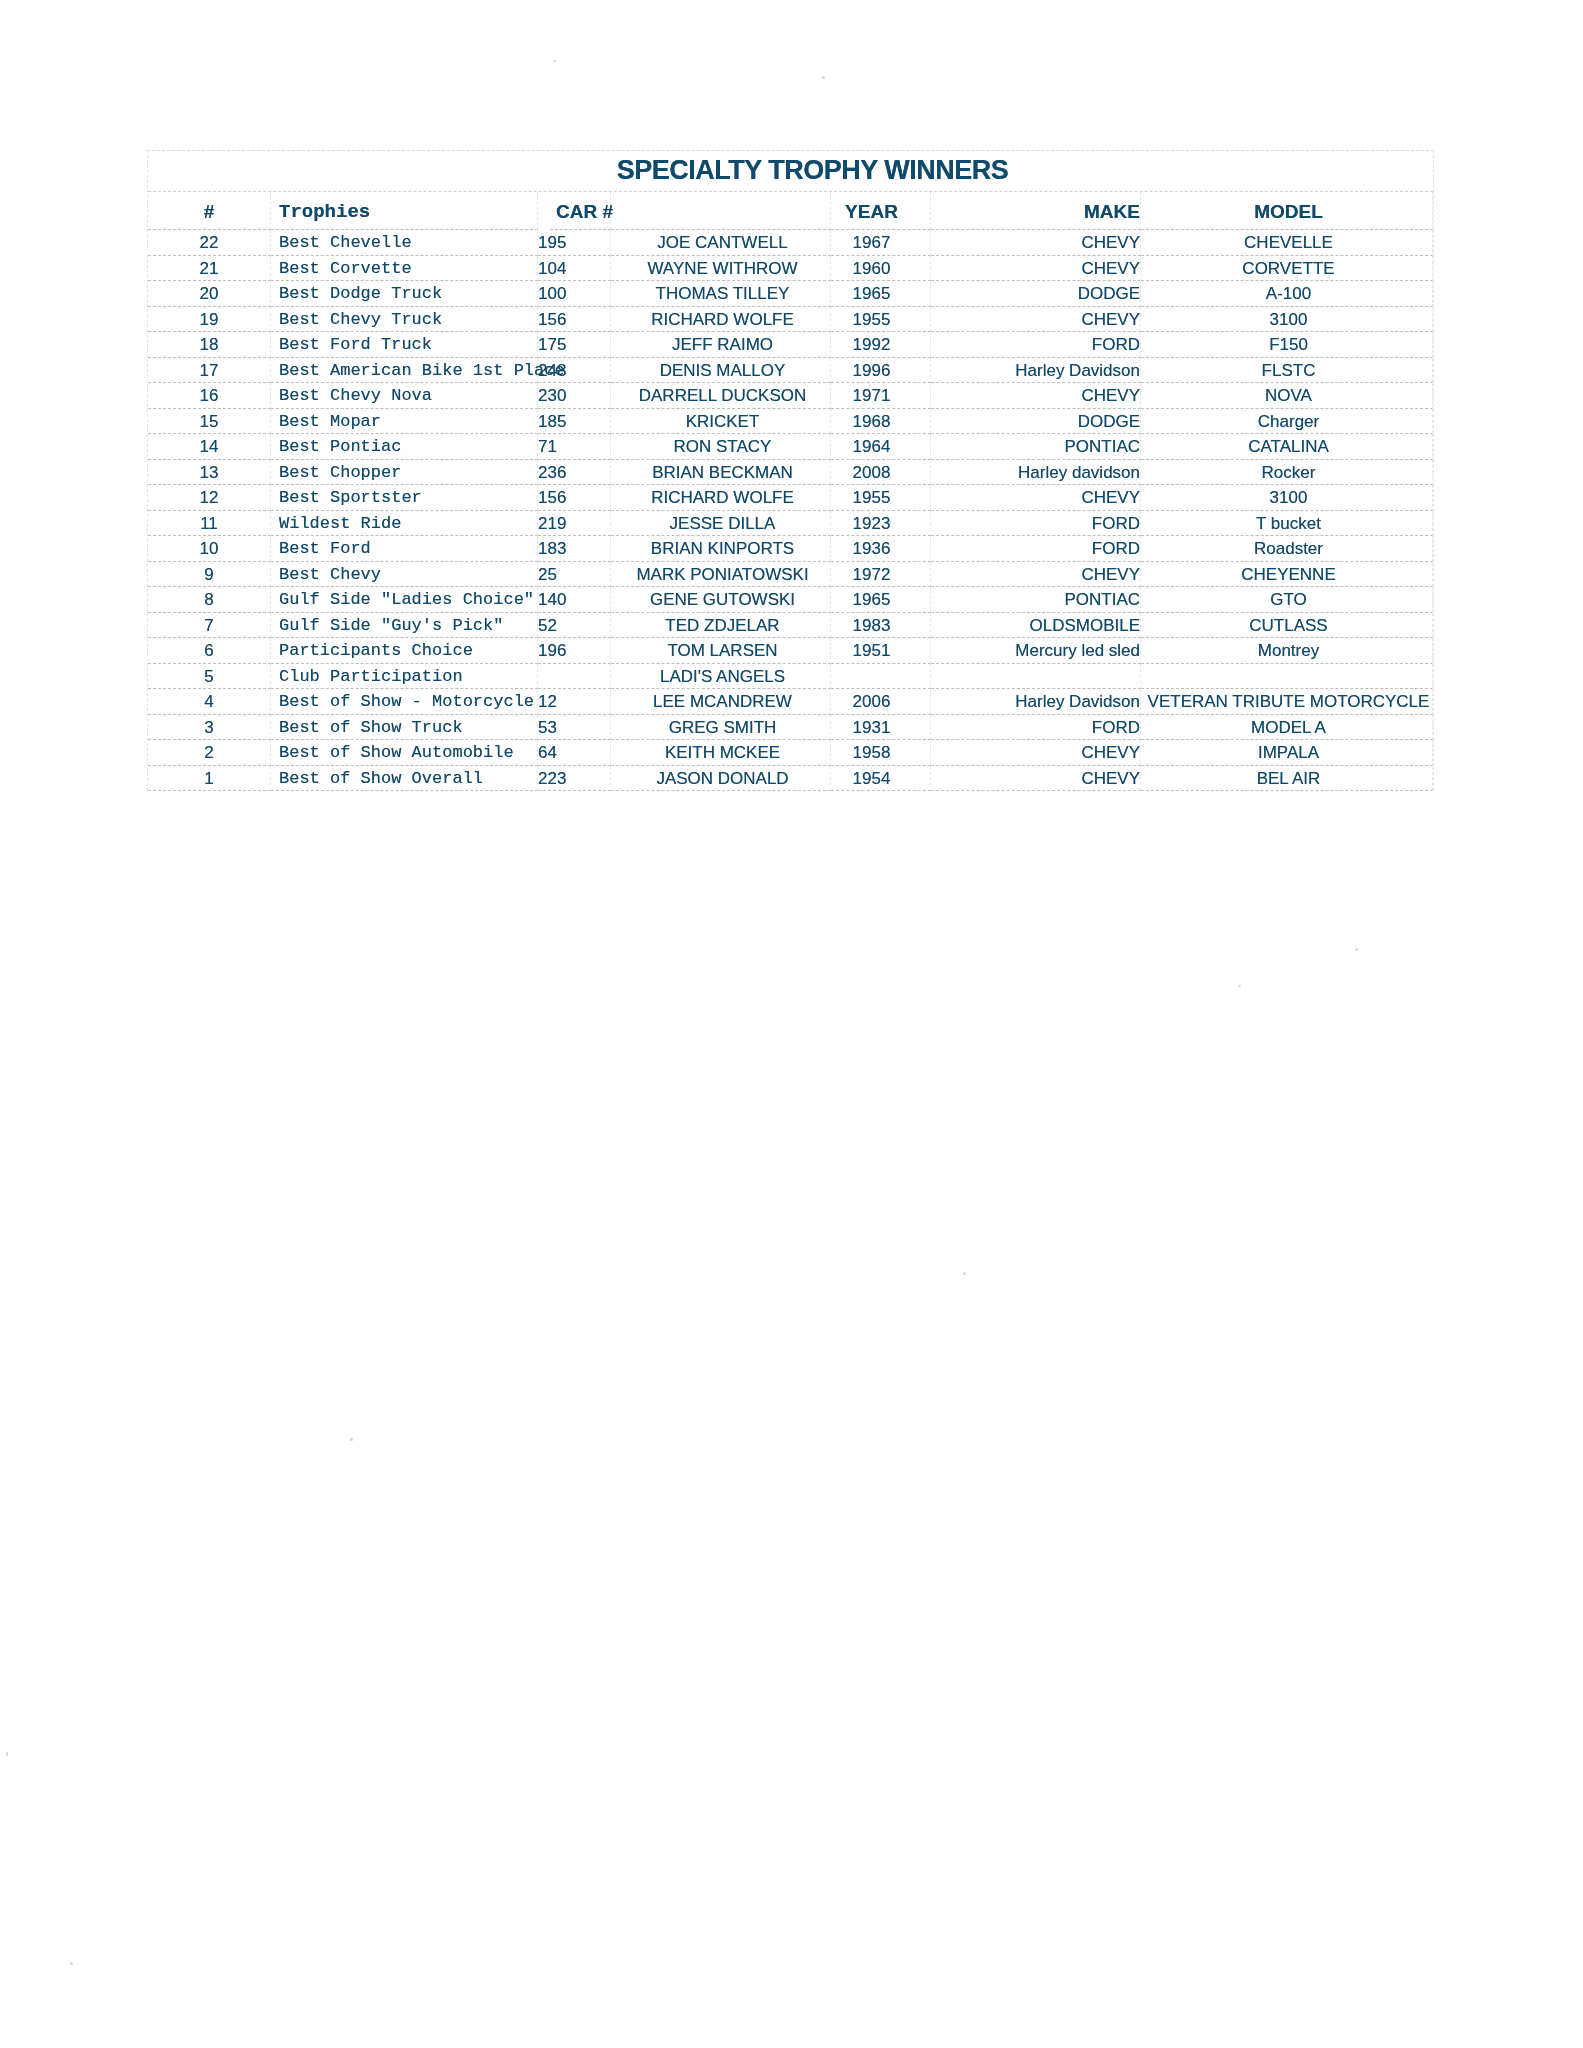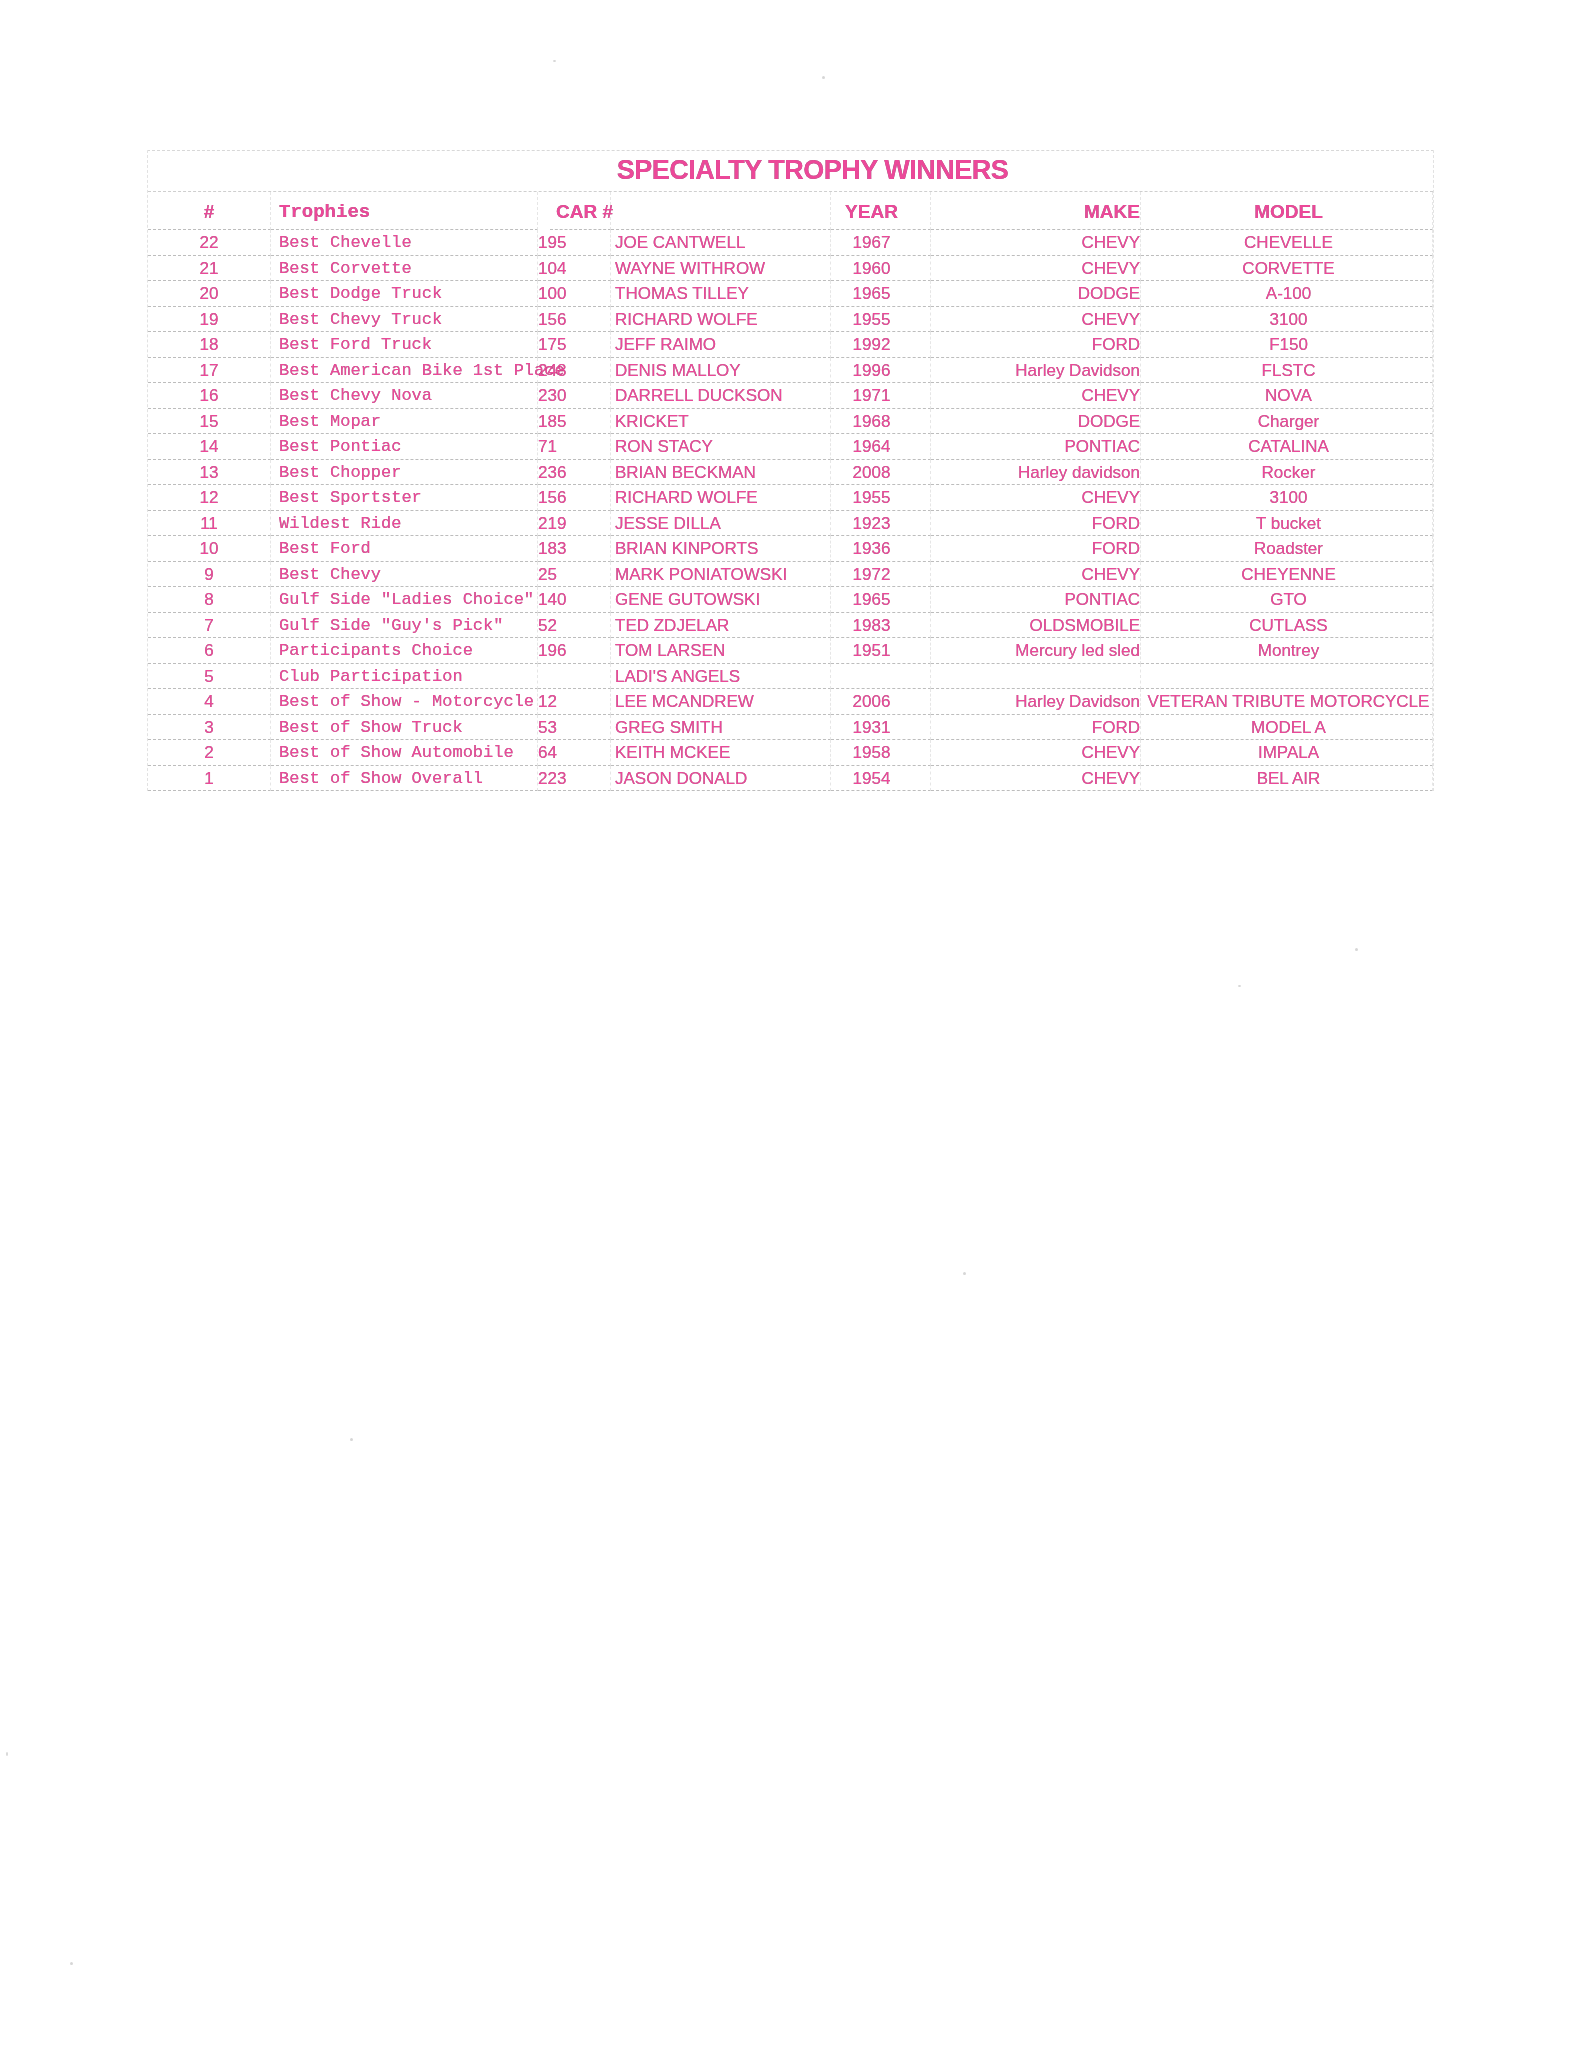--- a/index.html
+++ b/index.html
@@ -6,21 +6,21 @@
     margin: 0;
     padding: 0;
     background: #ffffff;
   }
   .page {
     position: relative;
     width: 1583px;
     height: 2048px;
     background: #ffffff;
     font-family: "Liberation Sans", sans-serif;
-    color: #ec4899;
+    color: #0c4a6e;
     overflow: hidden;
   }
   .sheet-table {
     position: absolute;
     left: 147px;
     top: 150px;
     width: 1285px;
     border-top: 1px dashed #d8d8d8;
     border-left: 1px dashed #e2e2e2;
     border-right: 1px dashed #e2e2e2;
@@ -63,21 +63,21 @@
     height: 25.5px;
     line-height: 25.5px;
     font-size: 17px;
     font-weight: 400;
     text-shadow: 0 0 0.5px rgba(30,30,30,0.55);
   }
   
   .col-num    { text-align: center; }
   .col-trophy { text-align: left; padding-left: 8px; font-family: Liberation Mono, monospace; }
   .col-car    { padding-right: 20px; }
-  .col-name   { text-align: left; padding-left: 4px; }
+  .col-name   { text-align: center; padding-left: 4px; }
   .col-year   { text-align: center; padding-right: 18px; }
   .col-make   { text-align: right; padding-left: 6px; }
   .col-model  { text-align: center; padding-left: 4px; }
   .header-row .col-car { text-align: left; padding-left: 6px; padding-right: 0; margin-left: 12px; }
   
   .speck {
     position: absolute;
     background: #b5b5b5;
     opacity: 0.55;
     border-radius: 50%;

